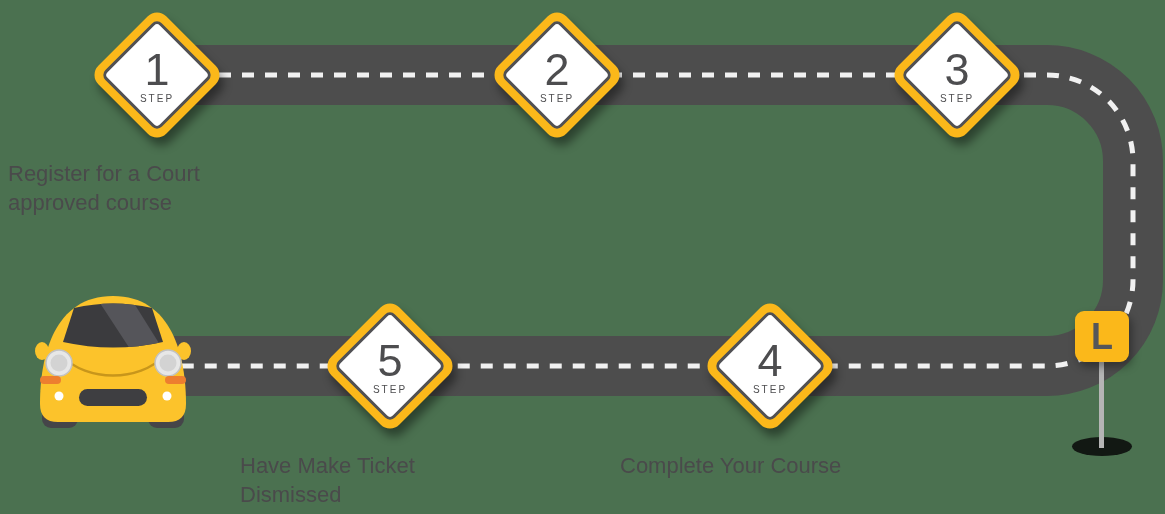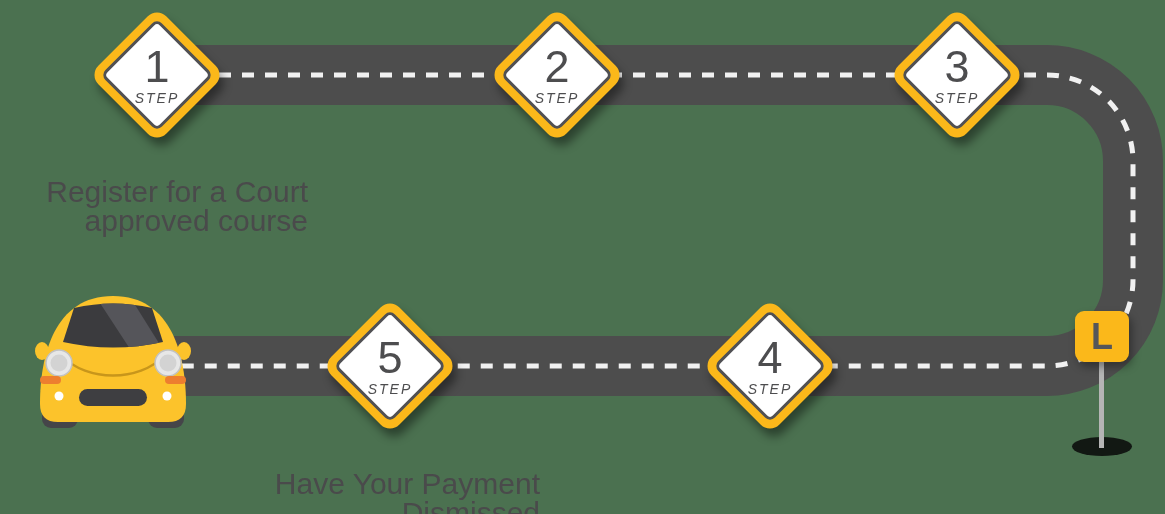--- a/index.html
+++ b/index.html
@@ -36,38 +36,37 @@
     border-radius: 7px;
     transform: rotate(45deg);
   }
   .sign .content {
     position: absolute; inset: 0;
     display: flex; flex-direction: column;
     align-items: center; justify-content: center;
     color: #4D4D4F;
   }
   .sign .number { font-size: 45px; line-height: 46px; }
-  .sign .step-word { font-size: 14px; letter-spacing: 2px; margin-top: 0; font-style: italic; }
+  .sign .step-word { font-size: 10px; letter-spacing: 2px; margin-top: 0; }
 
   .s1 { left: 89px;  top: 7px; }
   .s2 { left: 489px; top: 7px; }
   .s3 { left: 889px; top: 7px; }
   .s4 { left: 702px; top: 298px; }
   .s5 { left: 322px; top: 298px; }
 
   
   .caption {
     position: absolute;
     width: 300px;
-    text-align: right;
+    text-align: left;
     color: #4A4A4B;
-    font-size: 30px;
+    font-size: 22px;
     line-height: 29px;
     white-space: pre-line;
-    margin-top: 18px;
   }
   .c1 { left: 8px;   top: 159px; }
   .c2 { left: 408px; top: 159px; }
   .c3 { left: 808px; top: 159px; }
   .c4 { left: 620px; top: 451px; }
   .c5 { left: 240px; top: 451px; }
 
   
   .l-ground-shadow {
     position: absolute; left: 1072px; top: 437px;
@@ -145,21 +144,22 @@
     <div class="outer"></div>
     <div class="inner"></div>
     <div class="content">
       <div class="number">5</div>
       <div class="step-word">STEP</div>
     </div>
   </div>
 
   <div class="caption c1">Register for a Court
 approved course</div>
-  <div class="caption c5">Have Your Payment
+  <div class="caption c4">Complete Your Course</div>
+  <div class="caption c5">Have Make Ticket
 Dismissed</div>
 
   <svg class="car" width="162" height="142" viewBox="0 0 162 142">
     <defs>
       <clipPath id="wsClip">
         <path d="M 42 18 Q 81 9 120 18 L 131 52 Q 81 63 31 52 Z"></path>
       </clipPath>
     </defs>
 
     <rect x="10" y="100" width="36" height="38" rx="9" fill="#454549"></rect>

